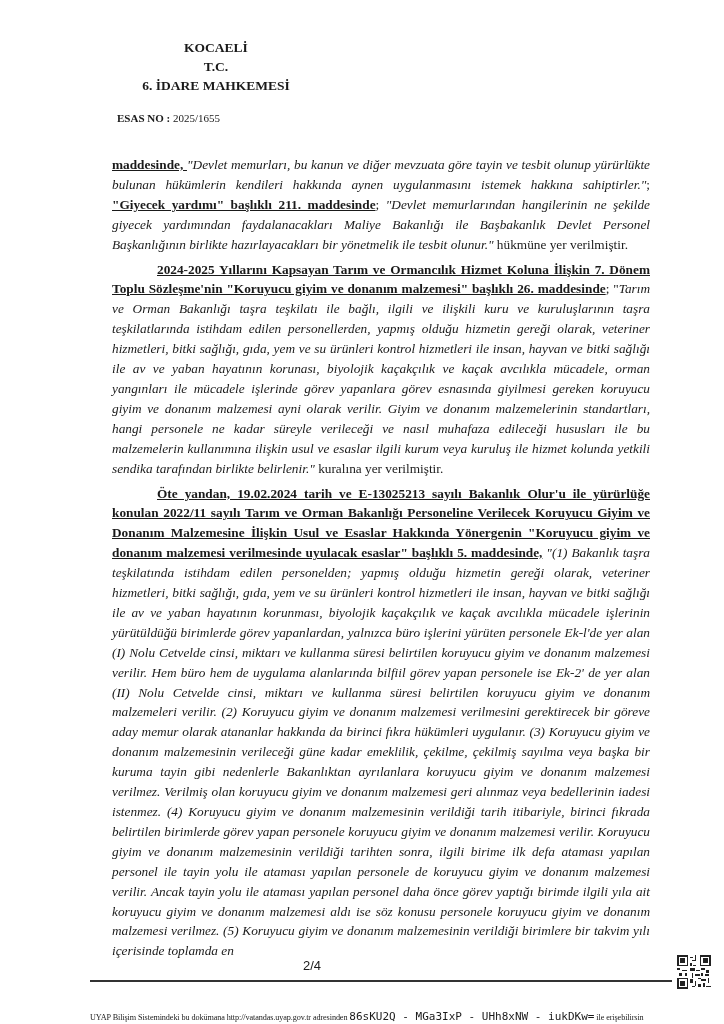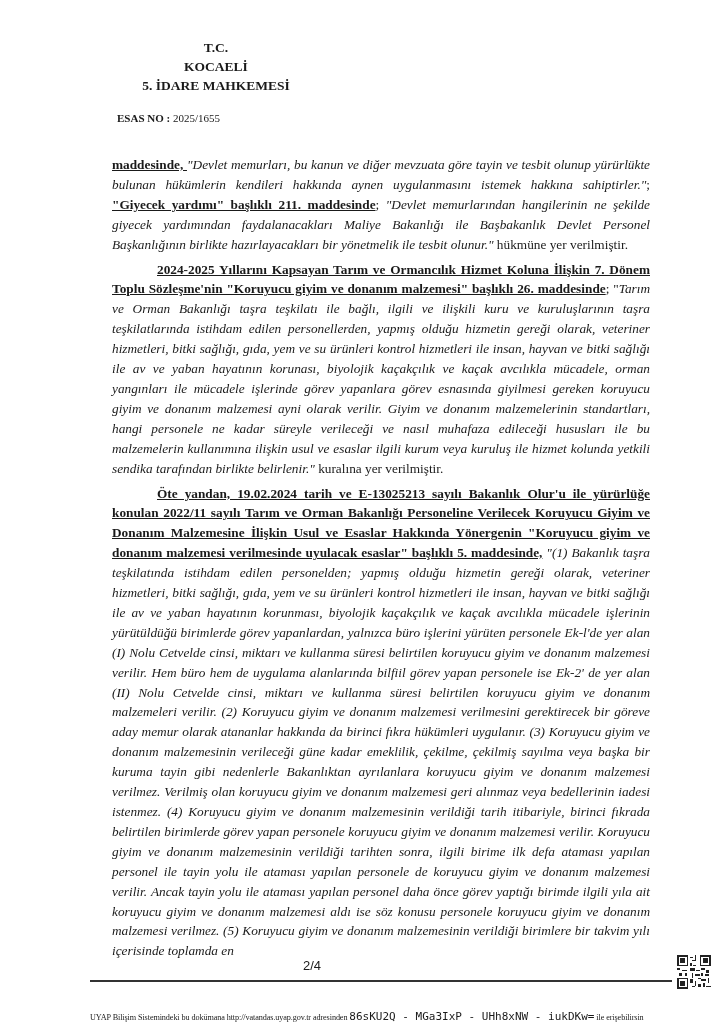--- a/index.html
+++ b/index.html
@@ -20,23 +20,23 @@
   .rule { position: absolute; left: 90px; top: 980px; width: 582px; height: 2px; background: #333; }
   .footer { position: absolute; left: 90px; top: 986px; width: 590px; white-space: nowrap;
             font-family: "Liberation Serif", serif; font-size: 8.2px; letter-spacing: -0.1px; margin-top: 24px; }
   .footer .code { font-family: "DejaVu Sans Mono", monospace; font-size: 11px; letter-spacing: 0; }
   .qr { position: absolute; left: 677px; top: 955px; width: 34px; height: 34px; }
 </style>
 </head>
 <body>
 
 <div class="header">
+  <div>KOCAELİ</div>
   <div>T.C.</div>
-  <div>KOCAELİ</div>
-  <div>5. İDARE MAHKEMESİ</div>
+  <div>6. İDARE MAHKEMESİ</div>
 </div>
 
 <div class="esas">
   <b>ESAS NO :</b>
   <span>2025/1655</span>
 </div>
 
 <div class="body-text">
   <p>
     <span class="b">maddesinde, </span><span class="i">"Devlet memurları, bu kanun ve diğer mevzuata göre tayin ve tesbit olunup yürürlükte bulunan hükümlerin kendileri hakkında aynen uygulanmasını istemek hakkına sahiptirler."</span><span>; </span><span class="b">"Giyecek yardımı" başlıklı 211. maddesinde</span><span>; </span><span class="i">"Devlet memurlarından hangilerinin ne şekilde giyecek yardımından faydalanacakları Maliye Bakanlığı ile Başbakanlık Devlet Personel Başkanlığının birlikte hazırlayacakları bir yönetmelik ile tesbit olunur."</span><span> hükmüne yer verilmiştir.</span>

